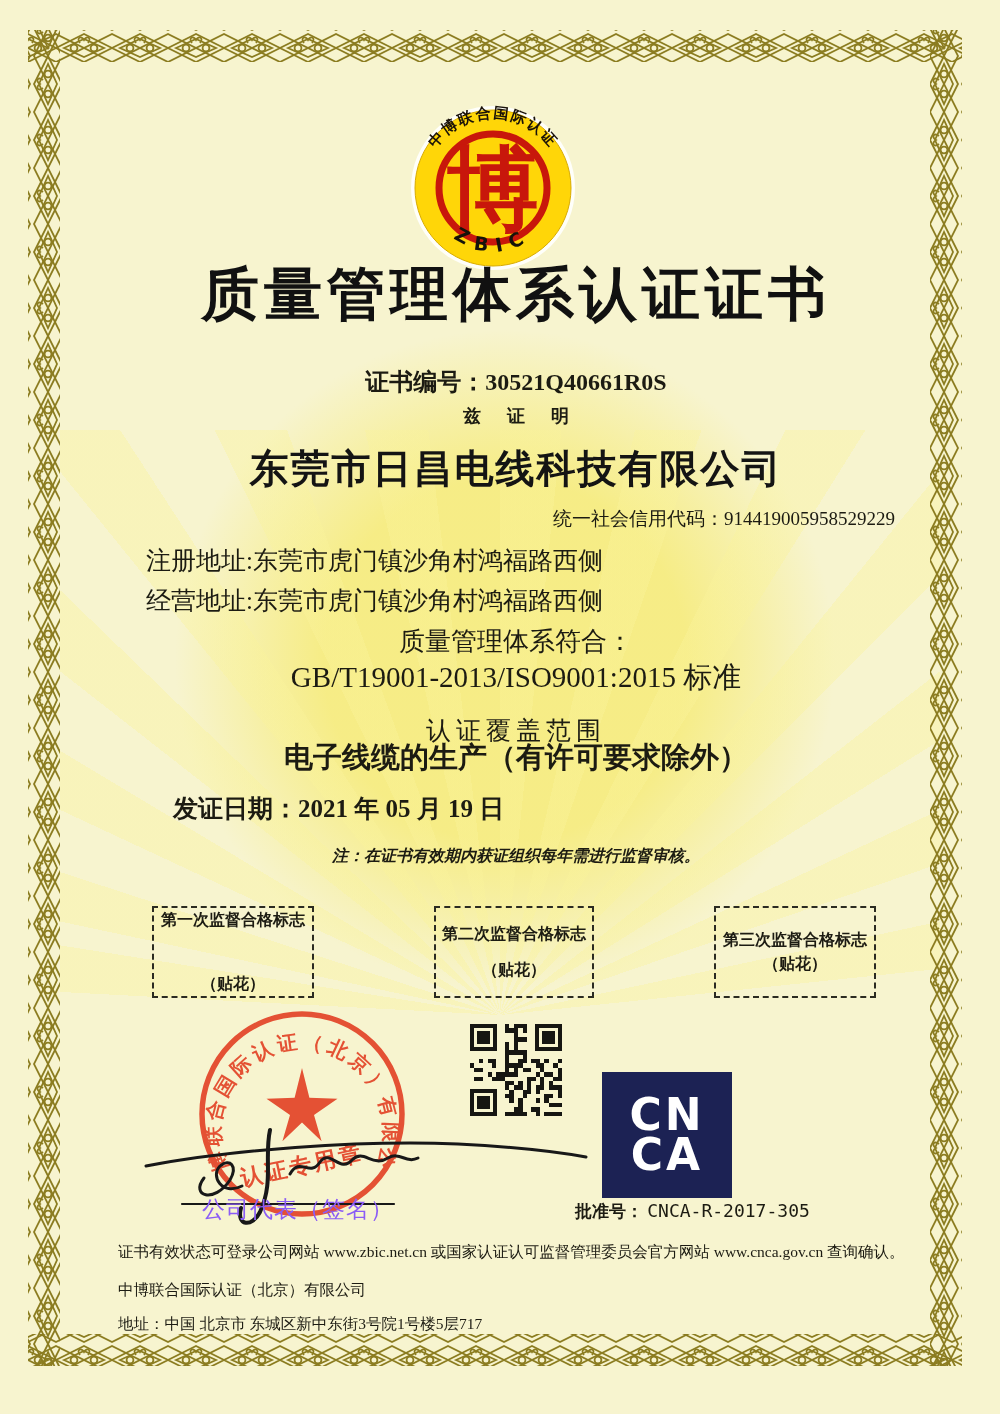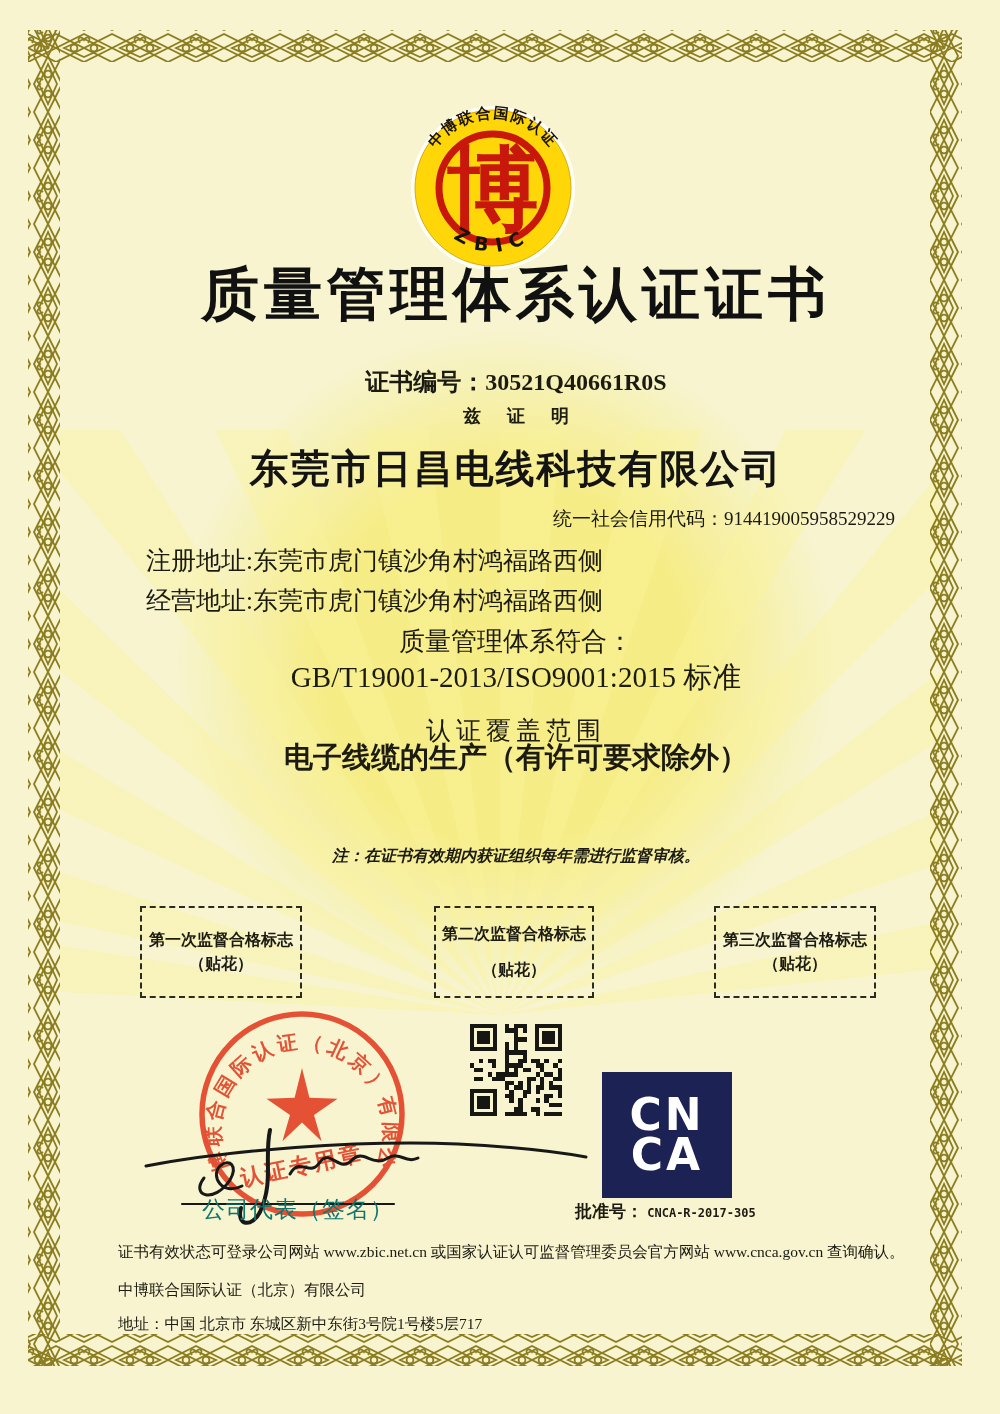--- a/index.html
+++ b/index.html
@@ -33,43 +33,43 @@
   .scopehead{top:698px;font-size:25px;letter-spacing:5px;margin-top:16px;}
   .scope{top:738px;font-family:"Liberation Sans",sans-serif;font-weight:bold;font-size:29px;}
   .daterow{top:792px;font-size:25px;font-weight:600;}
   .date-issue{position:absolute;left:173px;top:0;white-space:nowrap;}
   .date-valid{position:absolute;left:500px;top:0;white-space:nowrap;}
   .note{top:846px;font-size:16px;font-weight:bold;font-style:italic;}
   
   .sealbox{position:absolute;top:906px;height:92px;box-sizing:border-box;
     border:2px dashed #2b2b22;display:flex;flex-direction:column;justify-content:center;
     text-align:center;font-size:16px;font-weight:bold;line-height:1.5;background:transparent;}
-  .sealbox.b1{left:140px;width:162px;}
+  .sealbox.b1{left:152px;width:162px;justify-content:space-between;}
   .sealbox.b2{left:434px;width:160px;gap:12px;}
   .sealbox.b3{left:714px;width:162px;}
   
   .stamp{left:196px;top:1008px;opacity:.95;}
   .signature{left:138px;top:1116px;}
-  .sigcaption{left:202px;top:1194px;font-size:23px;letter-spacing:1px;color:#0f766e;}
+  .sigcaption{left:202px;top:1194px;font-size:23px;letter-spacing:1px;color:#8b5cf6;}
   
   .qr{left:470px;top:1024px;width:92px;height:92px;}
   .qr .modules{position:absolute;inset:0;display:grid;
     grid-template-rows:repeat(21,1fr);grid-template-columns:repeat(21,1fr);}
   .qr .modules div{background:#161612;}
   .finder{position:absolute;width:27px;height:27px;border:4.5px solid #161612;box-sizing:border-box;}
   .finder::after{content:"";position:absolute;inset:3px;background:#161612;}
   .finder.tl{left:0;top:0;} .finder.tr{right:0;top:0;} .finder.bl{left:0;bottom:0;}
   
   .cnca{left:602px;top:1072px;width:130px;height:126px;background:#1c2254;
     display:flex;flex-direction:column;align-items:center;justify-content:center;}
   .cnca span{font-family:"DejaVu Sans",sans-serif;font-weight:900;font-size:44px;
     color:#fff;line-height:.92;letter-spacing:3px;}
   .approval{left:575px;top:1200px;font-size:17px;white-space:nowrap;}
   .approval .lbl{font-family:"Liberation Sans",sans-serif;font-weight:bold;}
-  .approval .val{font-family:"DejaVu Sans Mono",monospace;font-weight:bold;font-size:12px;}
+  .approval .val{font-family:"DejaVu Sans Mono",monospace;font-weight:normal;font-size:18px;}
   
   .f1{left:118px;top:1242px;font-size:15.5px;}
   .f2{left:118px;top:1280px;font-size:15.5px;}
   .f3{left:118px;top:1314px;font-size:15.5px;}
 </style>
 </head>
 <body>
 
 <div class="watermark"></div>
 <div class="rays"></div>
@@ -129,20 +129,21 @@
 <div class="abs credit"><span>统一社会信用代码：</span><span>914419005958529229</span></div>
 
 <div class="abs addr1">注册地址:东莞市虎门镇沙角村鸿福路西侧</div>
 <div class="abs addr2">经营地址:东莞市虎门镇沙角村鸿福路西侧</div>
 <div class="abs center sysline">质量管理体系符合：</div>
 <div class="abs center gbline">GB/T19001-2013/ISO9001:2015 标准</div>
 <div class="abs center scopehead">认证覆盖范围</div>
 <div class="abs center scope">电子线缆的生产（有许可要求除外）</div>
 
 <div class="abs daterow" style="left:0;width:1000px;height:30px;">
+  <span class="date-issue">发证日期：2021 年 05 月 19 日</span>
 </div>
 <div class="abs center note">注：在证书有效期内获证组织每年需进行监督审核。</div>
 
 <div class="sealbox b1">
   <div>第一次监督合格标志</div>
   <div>（贴花）</div>
 </div>
 <div class="sealbox b2">
   <div>第二次监督合格标志</div>
   <div>（贴花）</div>

